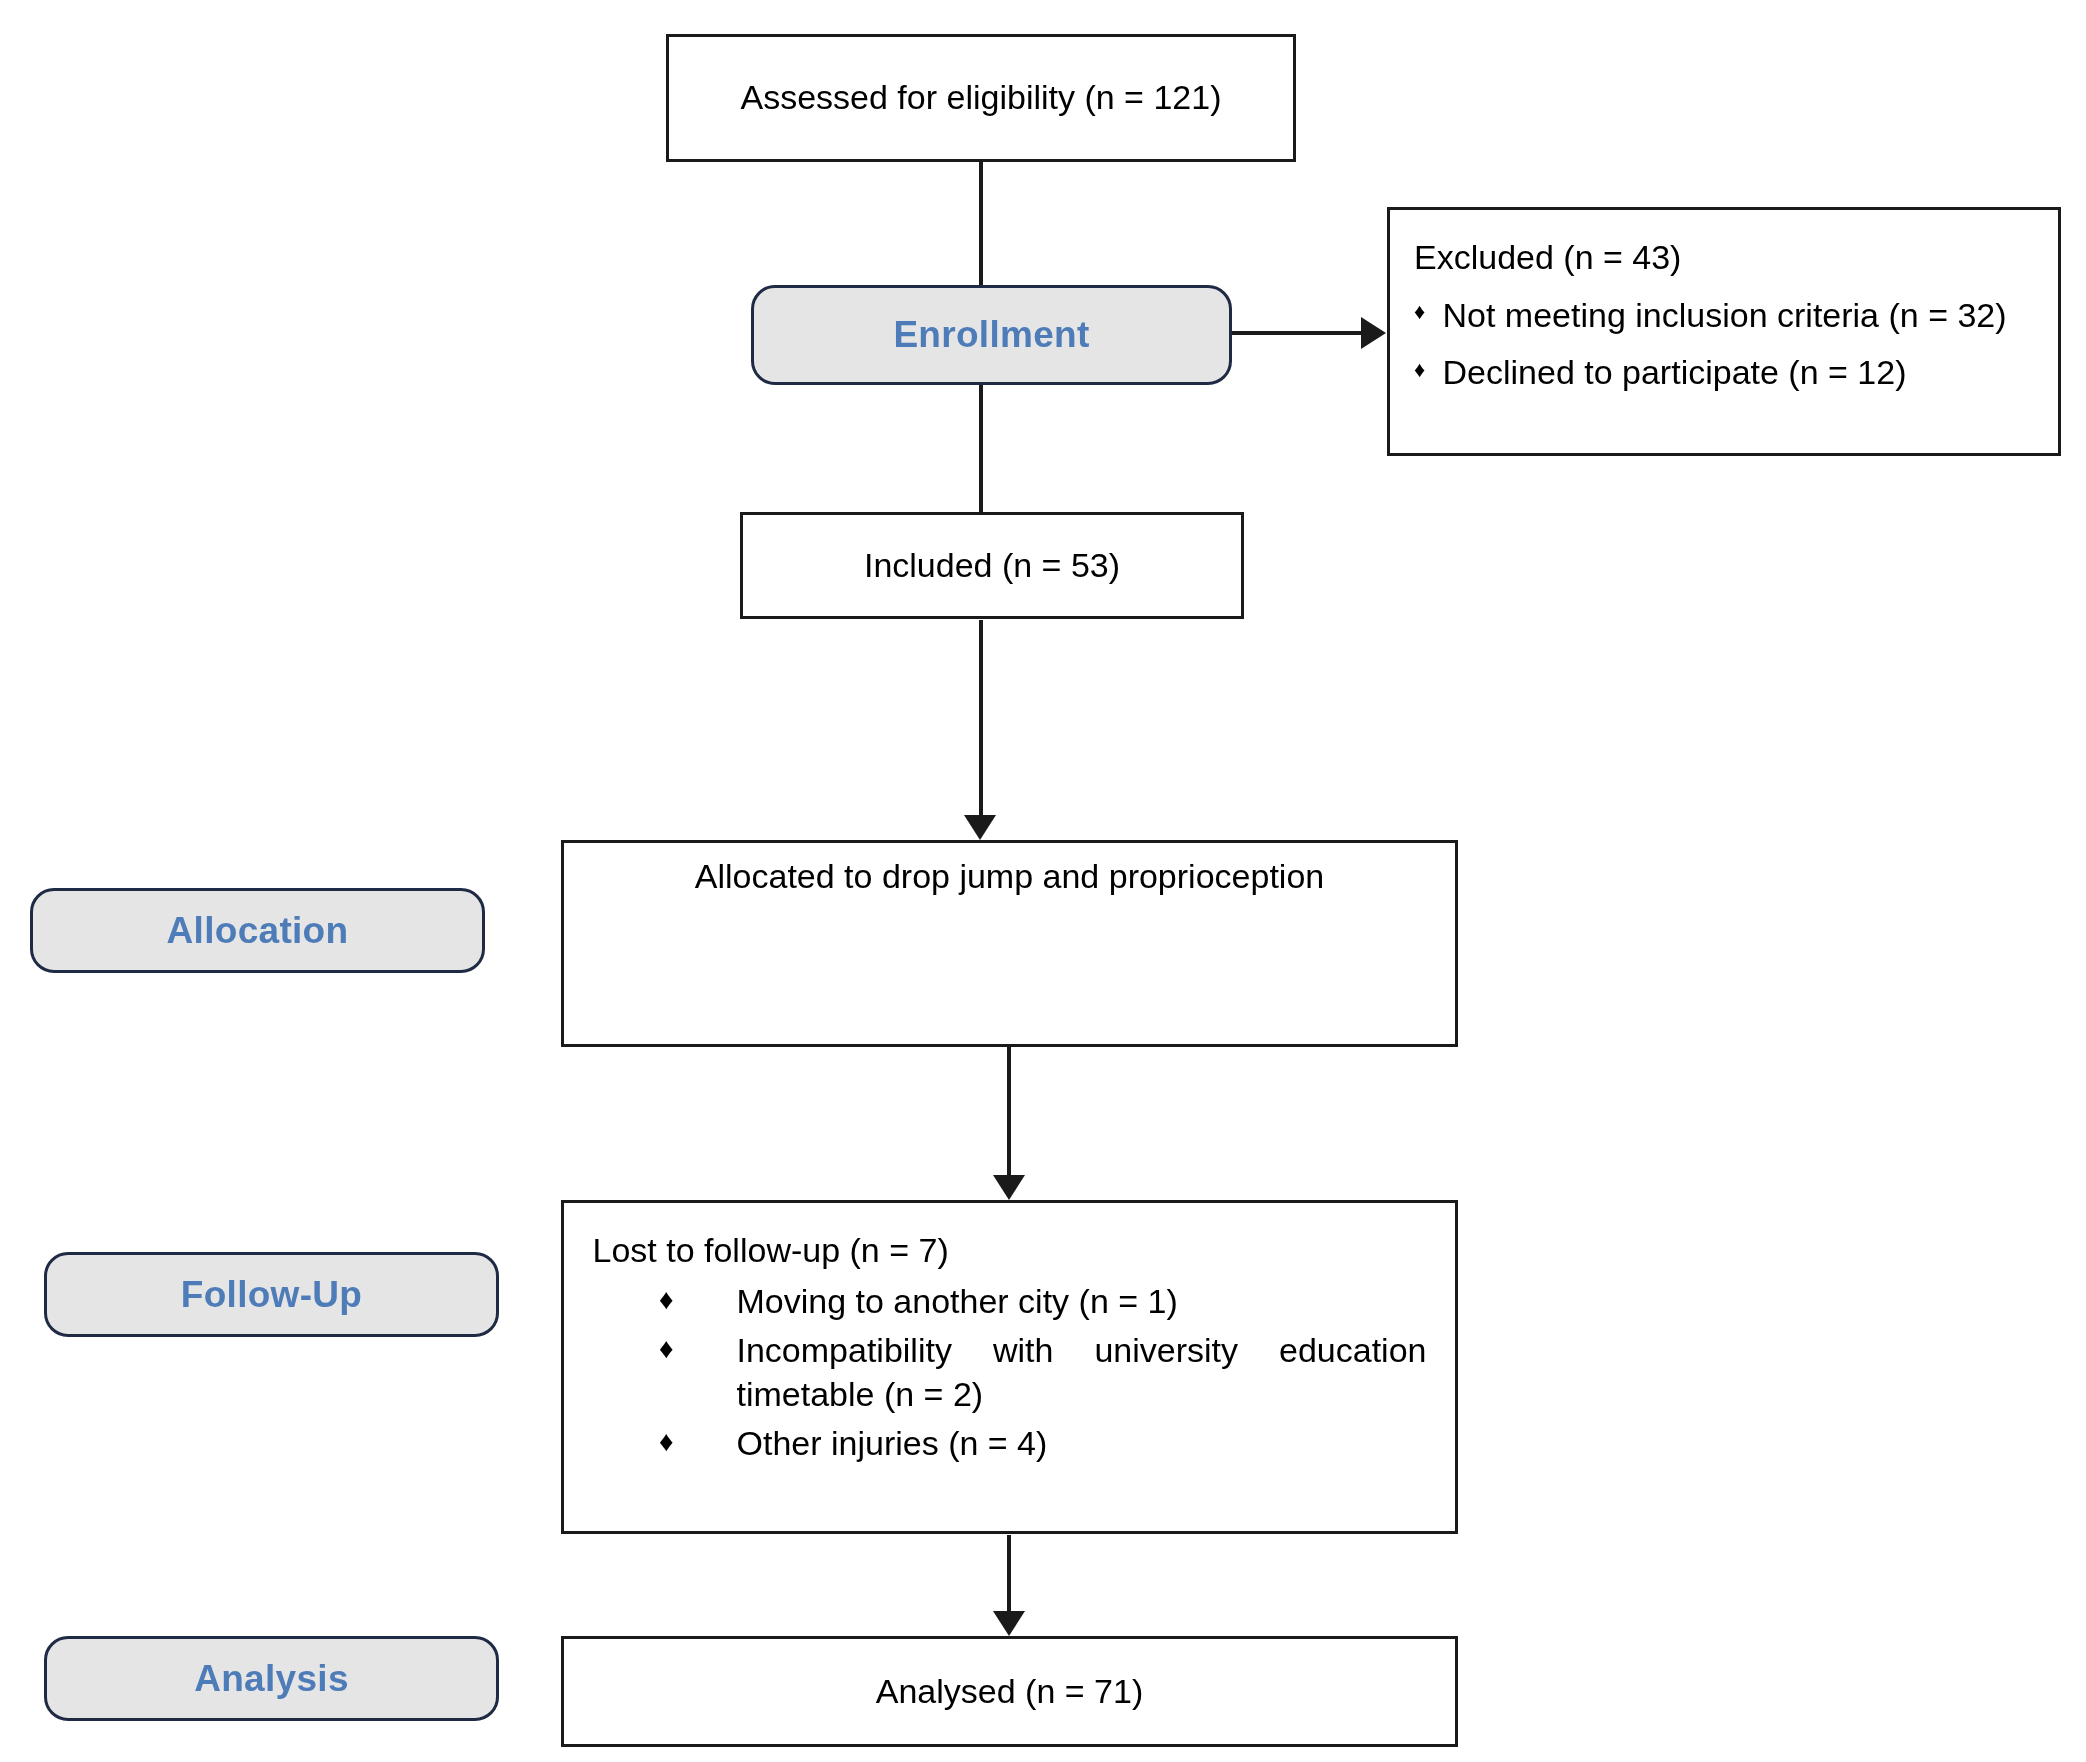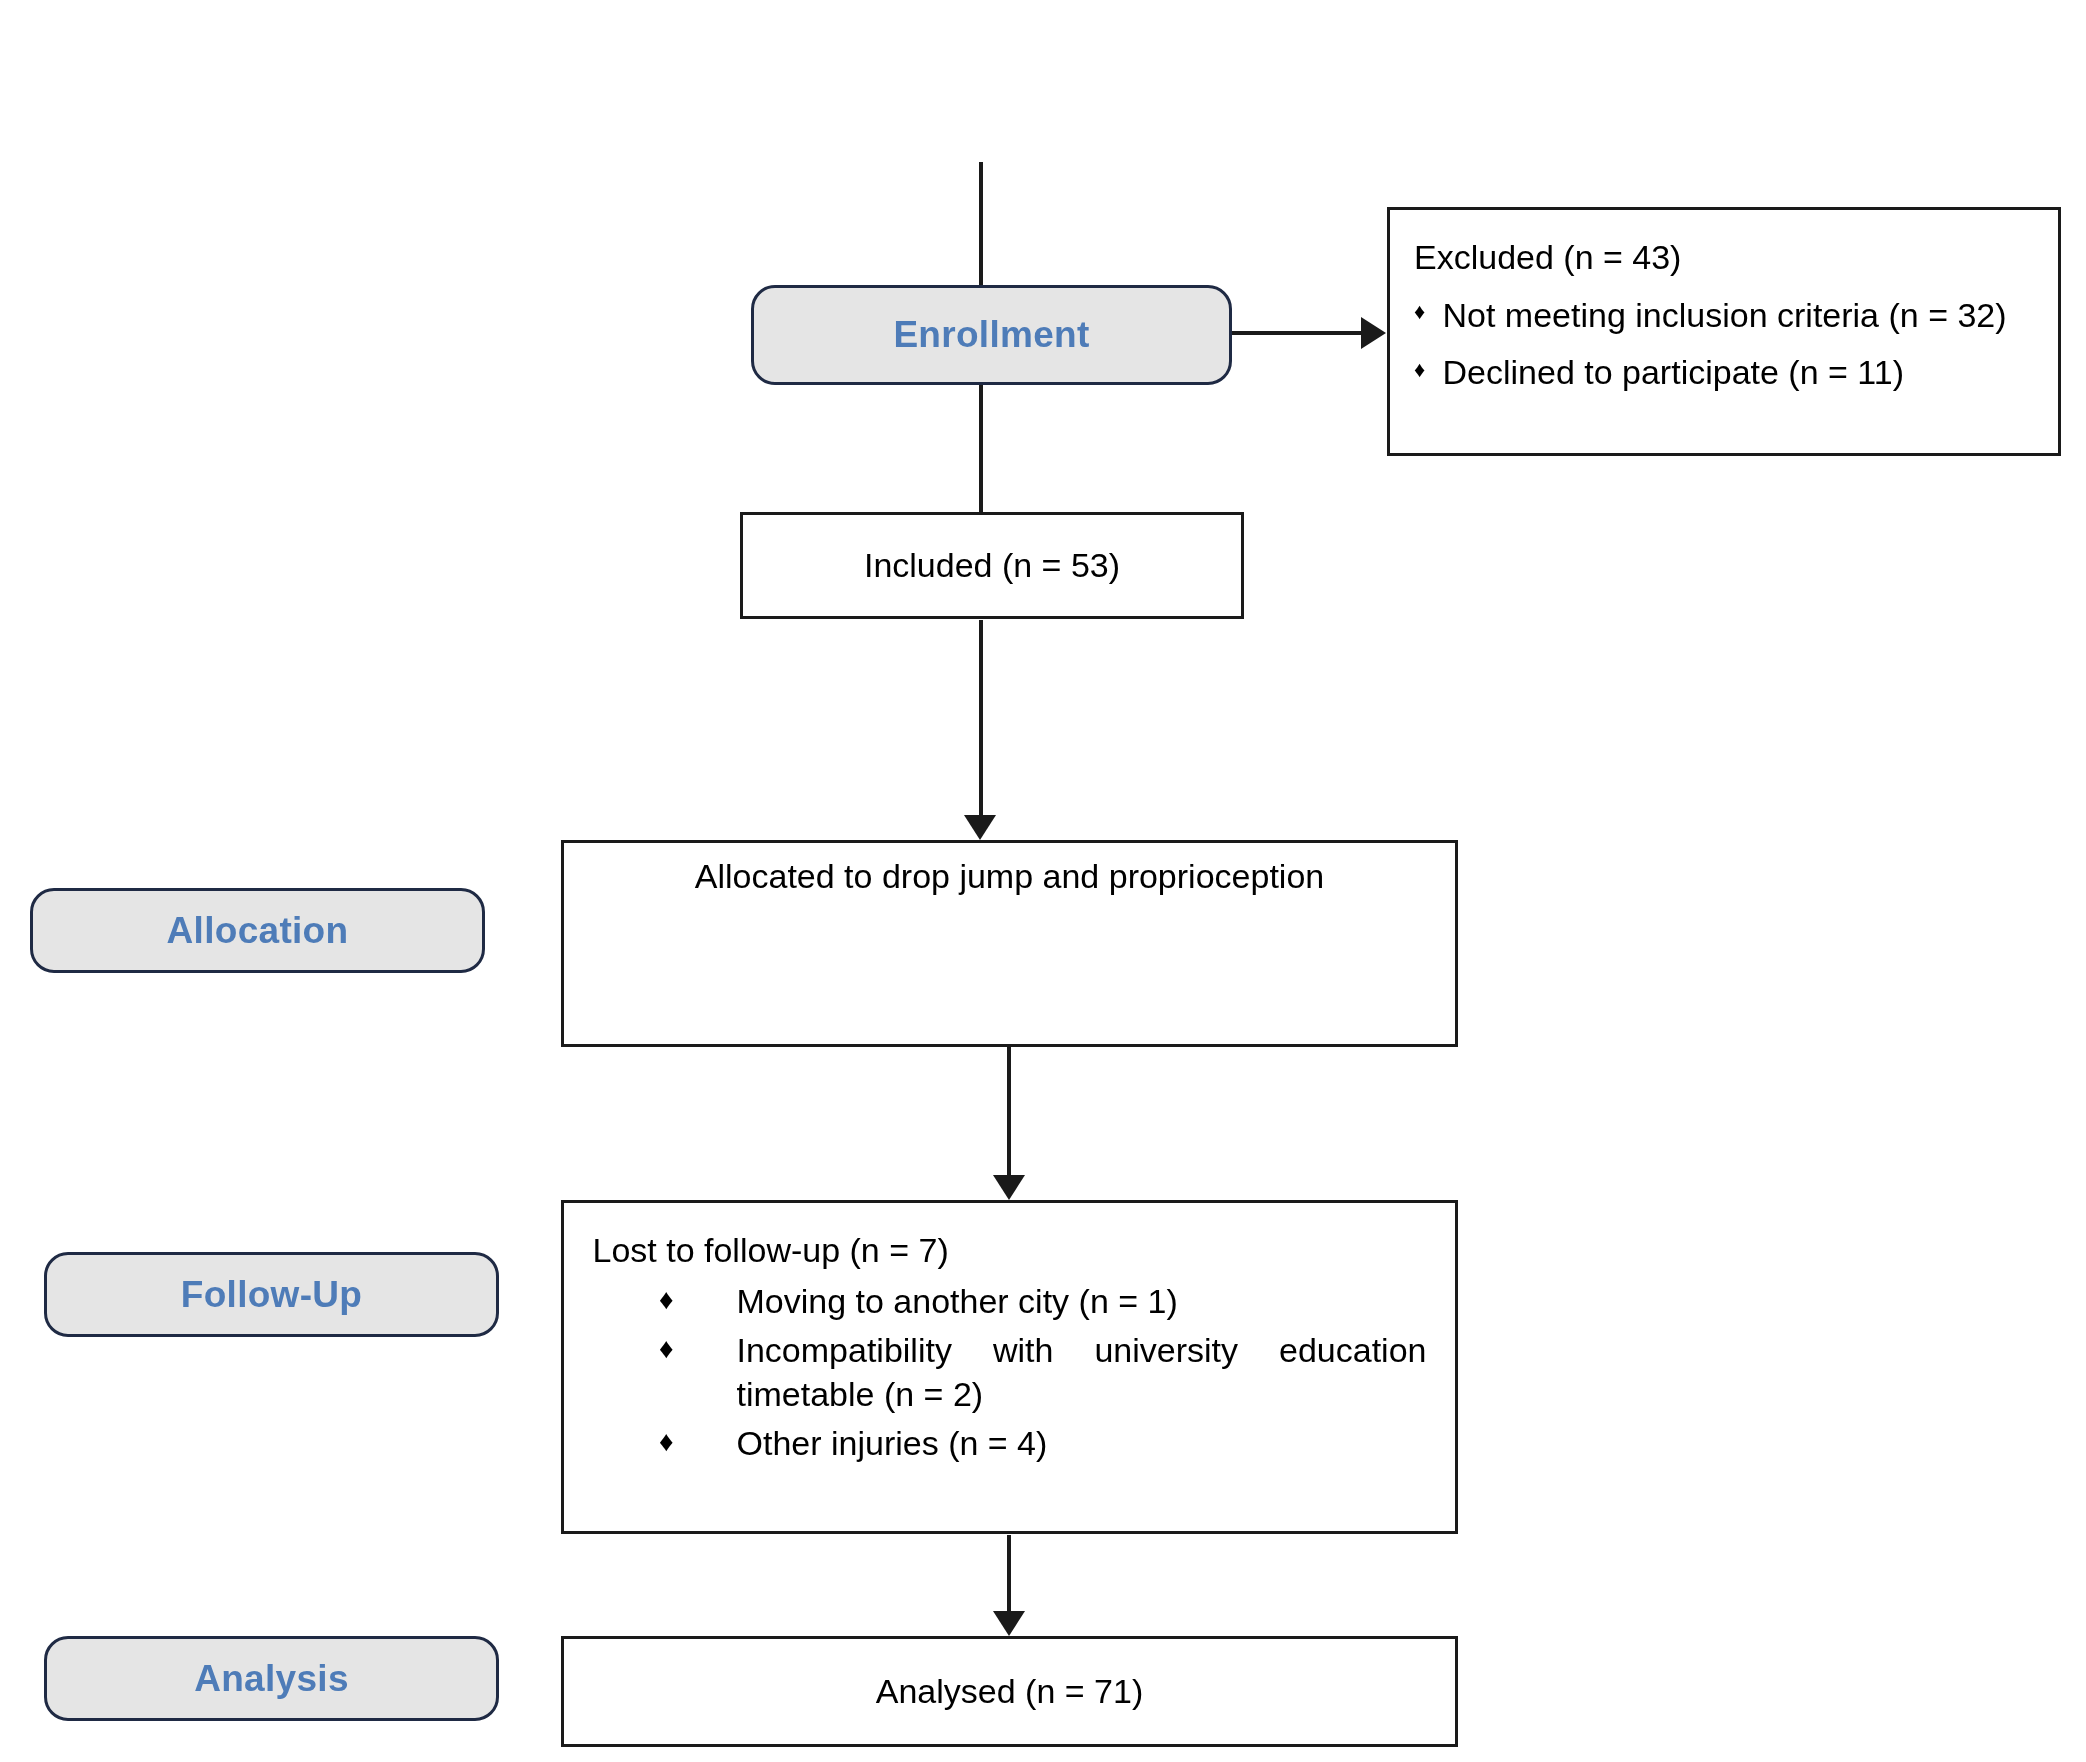--- a/index.html
+++ b/index.html
@@ -113,41 +113,44 @@
   #followup-box ul.bul { margin-top: 7.7px; margin-left: 61px; }
   #followup-box ul.bul > li { padding-left: 83px; margin-top: 5.5px; }
   #followup-box ul.bul > li .dia { font-size: 28.5px; top: 1.1px; left: 5.5px; }
   #followup-box ul.bul > li.justify .txt { text-align: justify; }
 </style>
 </head>
 <body>
 
 <div id="canvas">
 
+  <div class="pbox center" id="assessed-box" style="left:666px; top:34px; width:630px; height:128px;">
+    <span class="blk">Assessed for eligibility (n = 121)</span>
+  </div>
 
   <div class="vline" style="left:979px; top:162px; height:125px;"></div>
 
   <div class="pill" id="enrollment-pill" style="left:751px; top:285px; width:481px; height:100px;">
     <span>Enrollment</span>
   </div>
 
   <div class="hline" style="left:1232px; top:331px; width:129px;"></div>
   <div class="arrow-right" style="left:1361px; top:317px;"></div>
 
   <div class="pbox topleft" id="excluded-box" style="left:1387px; top:207px; width:674px; height:249px; padding:26px 24px 0 24px;">
     <div class="body blk">
       <span class="hdr">Excluded  (n = 43)</span>
       <ul class="bul">
         <li>
           <span class="dia">♦</span>
           <span class="txt">Not meeting inclusion criteria (n = 32)</span>
         </li>
         <li>
           <span class="dia">♦</span>
-          <span class="txt">Declined to participate (n = 11)</span>
+          <span class="txt">Declined to participate (n = 12)</span>
         </li>
       </ul>
     </div>
   </div>
 
   <div class="vline" style="left:979px; top:385px; height:130px;"></div>
 
   <div class="pbox center" id="included-box" style="left:740px; top:512px; width:504px; height:107px;">
     <span class="blk">Included (n = 53)</span>
   </div>

